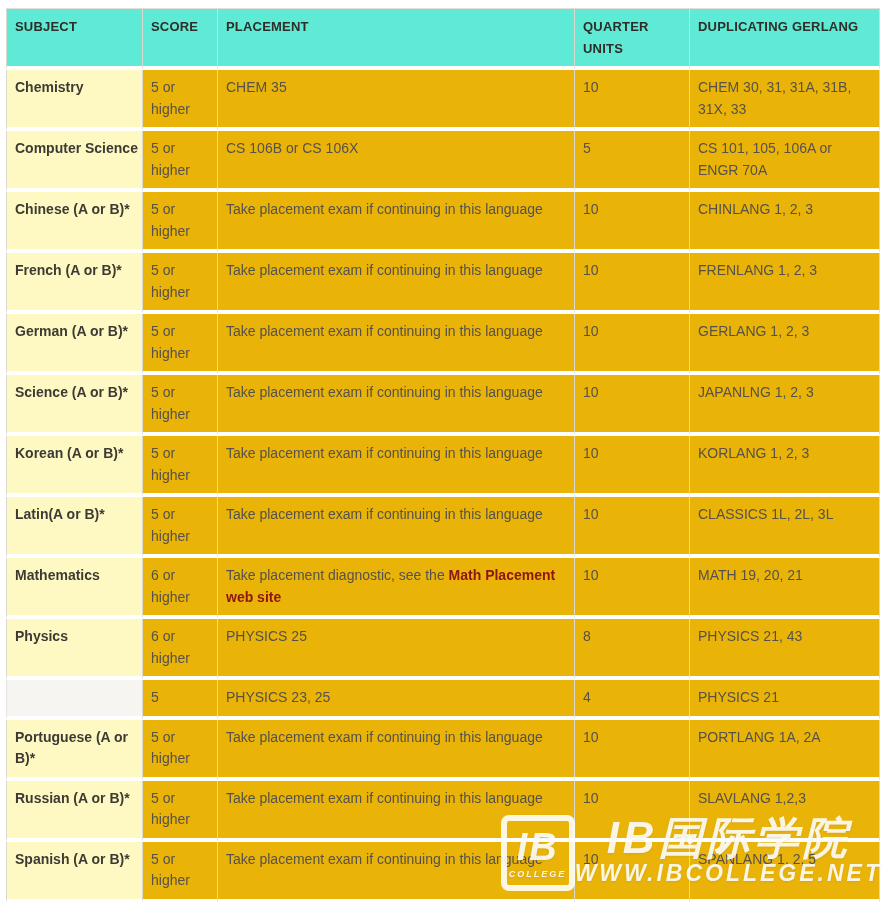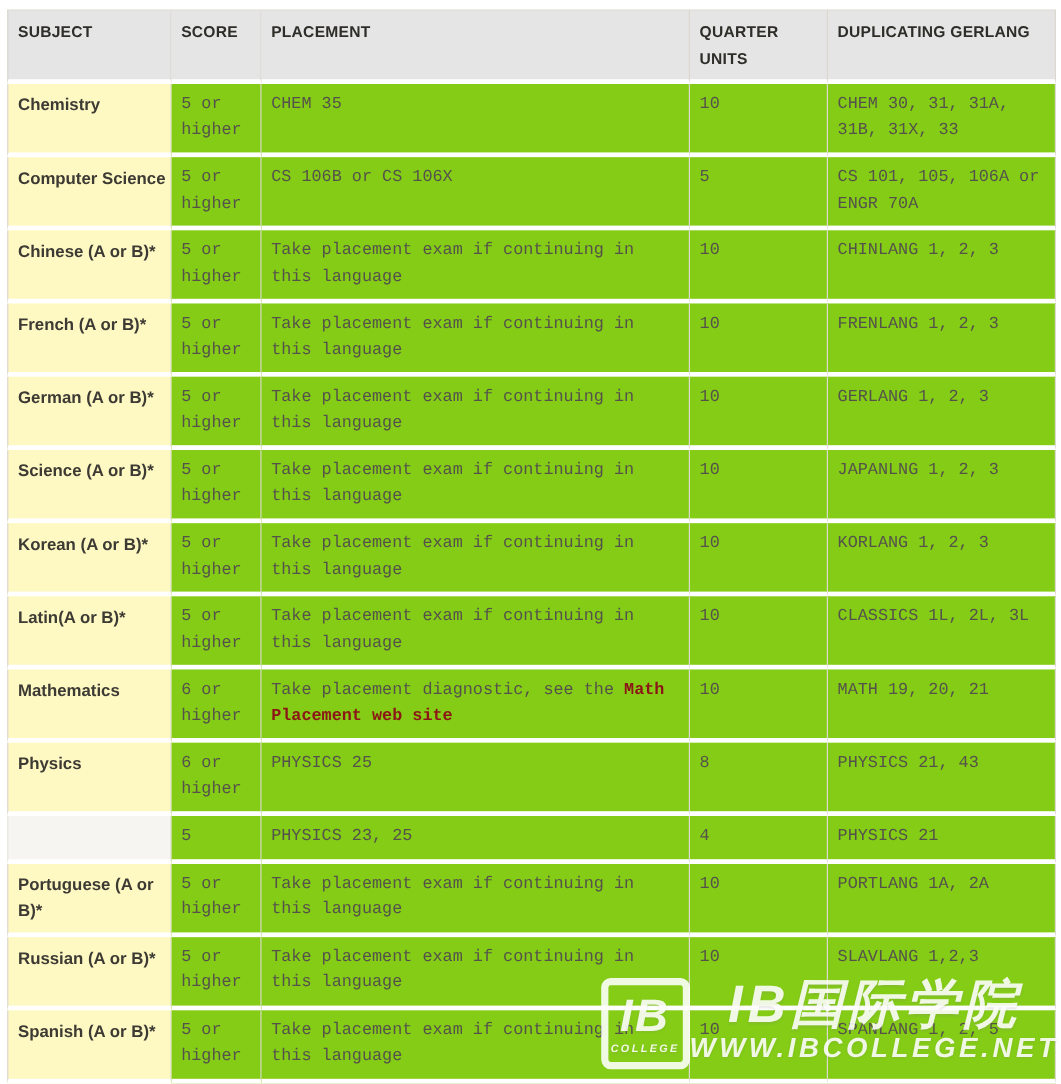--- a/index.html
+++ b/index.html
@@ -29,44 +29,43 @@
     text-align: left;
     padding: 7px 6px 7px 8px;
     line-height: 21.5px;
     font-size: 14px;
     border-right: 1px solid #dbd8d0;
     border-bottom: 4px solid #ffffff;
     overflow: hidden;
     word-wrap: break-word;
   }
   th {
-    background: #e5e5e5;
+    background: #5eead4;
     color: #2e2d29;
     font-weight: bold;
     font-size: 13px;
     letter-spacing: 0.2px;
     border-top: 1px solid #e2dfd7;
   }
   th:first-child { border-left: 1px solid #dbd8d0; }
 
   td.subject {
     background: #fef9c3;
     color: #3d3a34;
     font-weight: bold;
     border-left: 1px solid #dbd8d0;
     padding-right: 2px;
   }
   td.subject.blank {
     background: #f6f5f1;
     border-left: 1px solid #e6e4dd;
   }
   td.body-cell {
-    background: #84cc16;
+    background: #eab308;
     color: #55524b;
-    font-family: Liberation Mono, monospace;
   }
   a.red-link {
     color: #8c1515;
     font-weight: bold;
     text-decoration: none;
     cursor: pointer;
   }
 
   
   .watermark {

